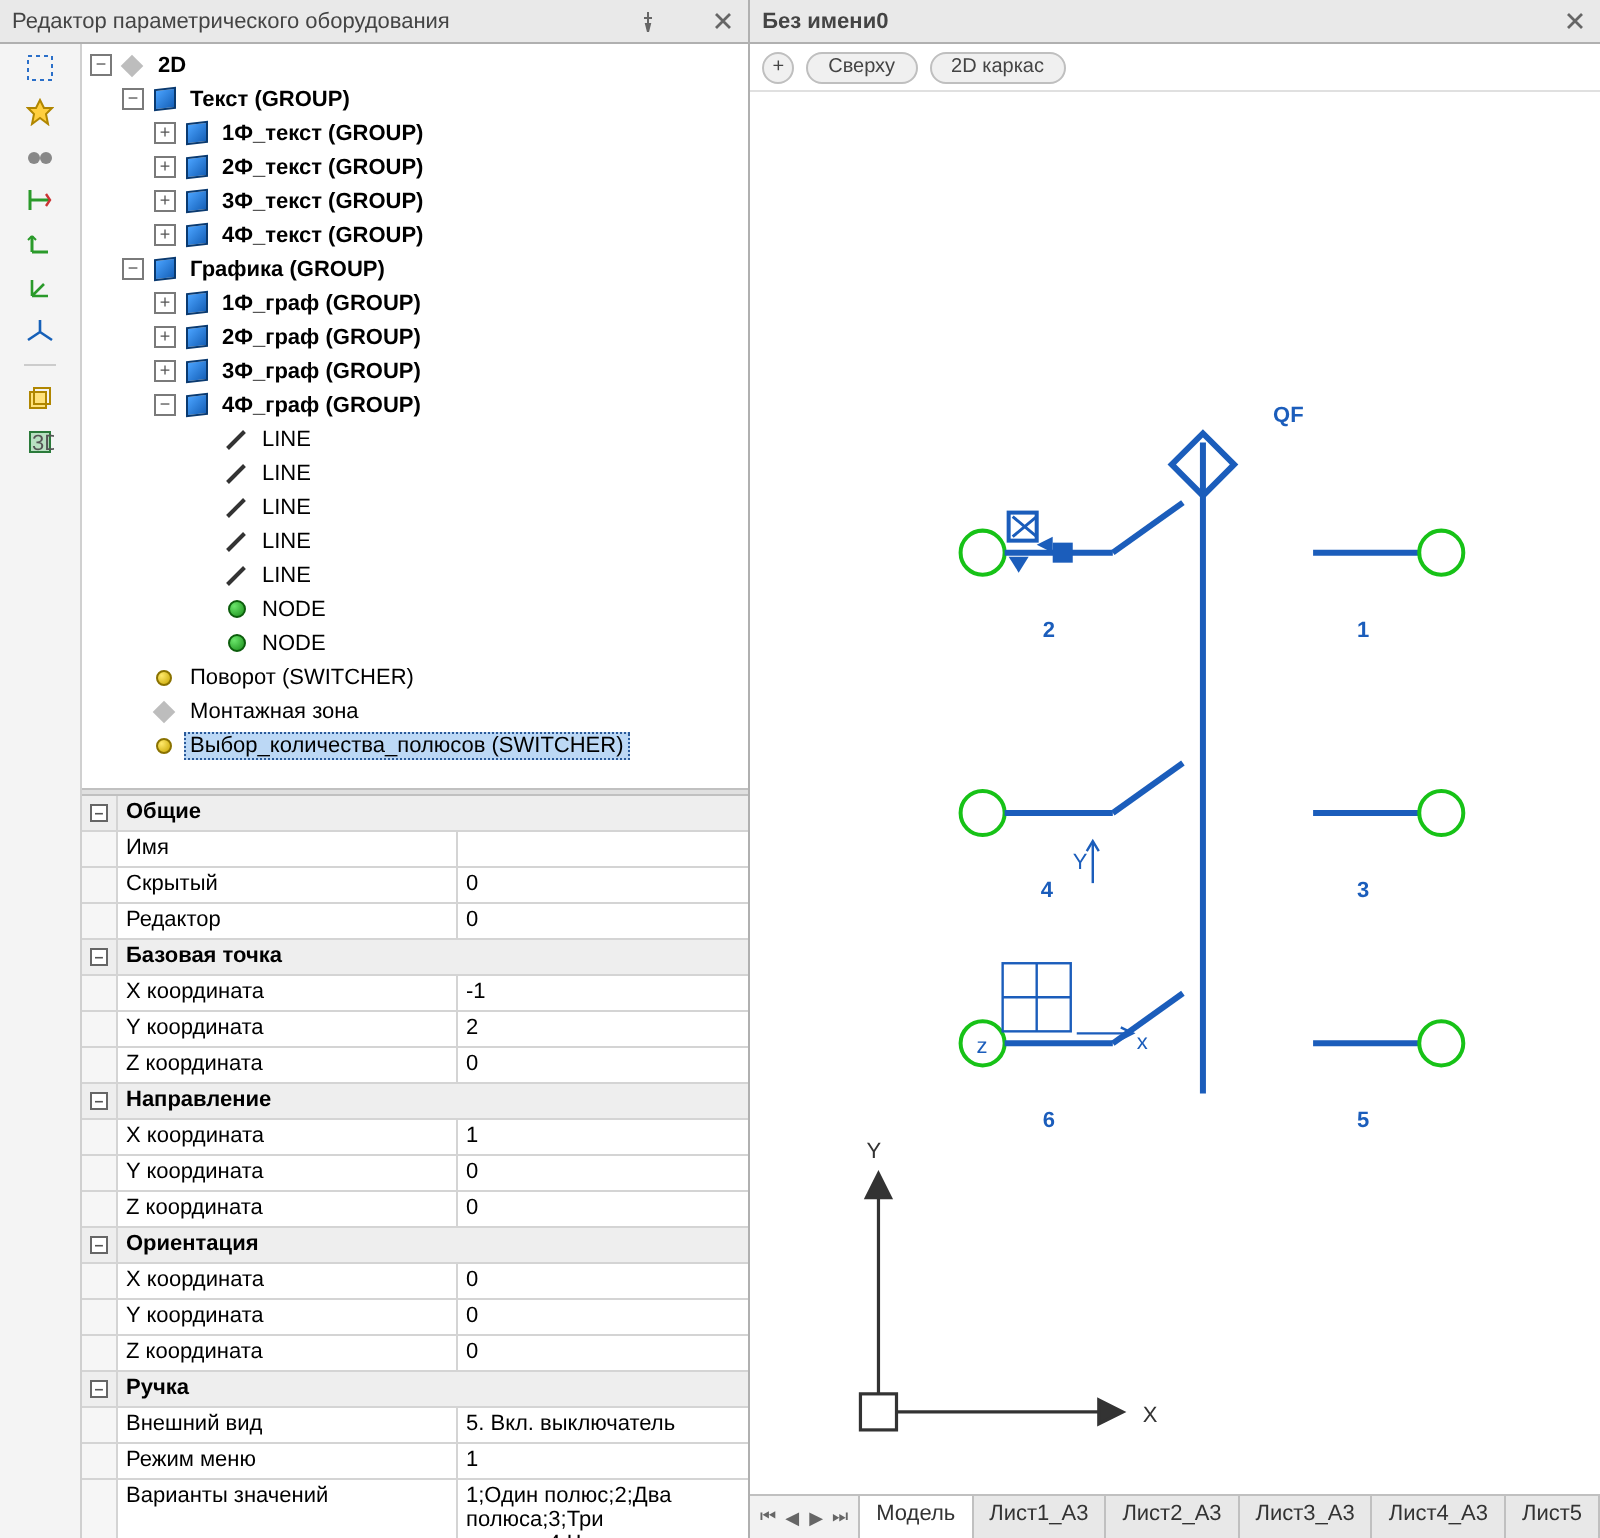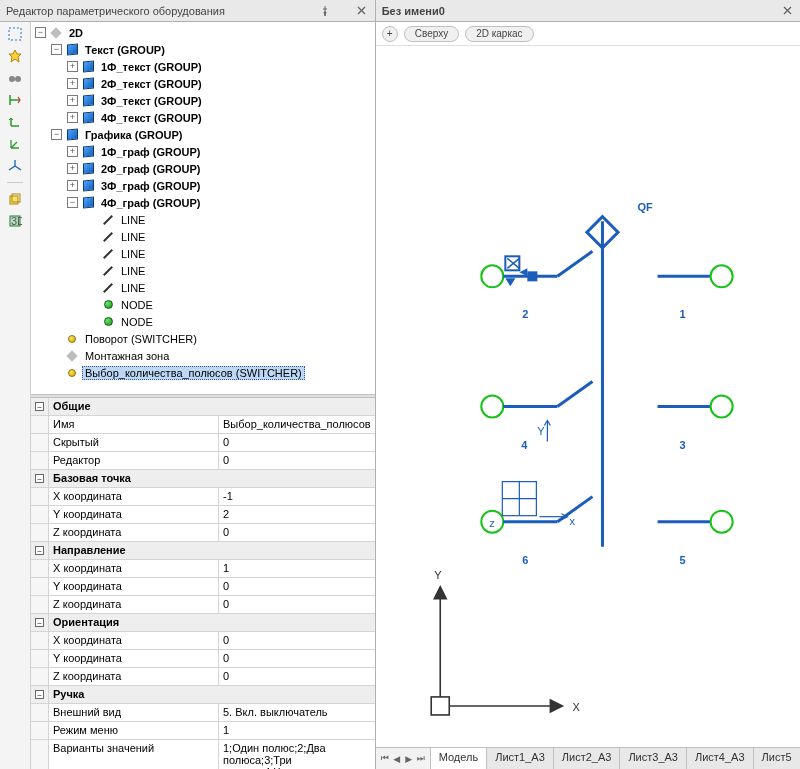--- a/index.html
+++ b/index.html
@@ -5,21 +5,21 @@
   * { box-sizing: border-box; margin: 0; padding: 0; font-family: Tahoma, Arial, sans-serif; font-size: 11px; }
   html, body { width: 800px; height: 769px; overflow: hidden; background: #fff; }
   .root { display: flex; width: 800px; height: 769px; }
 
   
   .left-panel { width: 438px; height: 769px; display: flex; flex-direction: column; border-right: 1px solid #b0b0b0; }
   .left-header { height: 22px; background: #e9e9e9; border-bottom: 1px solid #b0b0b0; display: flex; align-items: center; padding: 0 6px; gap: 19px; }
   .left-header-title { flex: 1; color: #444; }
   .hdr-btn { width: 14px; height: 14px; display: inline-flex; align-items: center; justify-content: center; color: #666; margin-left: 4px; cursor: pointer; }
   .left-body { flex: 1; display: flex; overflow: hidden; }
-  .left-toolbar { width: 31px; background: #f4f4f4; border-right: 1px solid #d0d0d0; display: flex; flex-direction: column; align-items: center; padding-top: 4px; gap: 6px; }
+  .left-toolbar { width: 41px; background: #f4f4f4; border-right: 1px solid #d0d0d0; display: flex; flex-direction: column; align-items: center; padding-top: 4px; gap: 6px; }
   .tb-ico { width: 16px; height: 16px; display: flex; align-items: center; justify-content: center; }
   .left-content { flex: 1; display: flex; flex-direction: column; overflow: hidden; }
   .tree { flex: 0 0 auto; height: 372px; overflow: auto; padding: 2px 0 6px 0; }
   .tree-row { display: flex; align-items: center; height: 17px; white-space: nowrap; }
   .tw { display: inline-block; width: 11px; height: 11px; border: 1px solid #7a7a7a; color: #555; font-size: 9px; line-height: 9px; text-align: center; margin-right: 3px; background: #fff; cursor: pointer; }
   .dots { display: inline-block; width: 11px; height: 11px; margin-right: 3px; }
   .ico { width: 14px; height: 14px; display: inline-flex; align-items: center; justify-content: center; margin-right: 3px; }
   .cube { width: 11px; height: 11px; background: linear-gradient(135deg,#4aa3ff,#1560b8); transform: skewY(-6deg); border: 1px solid #0a3a70; }
   .yellow-dot { width: 8px; height: 8px; border-radius: 50%; background: radial-gradient(circle at 30% 30%, #ffe96b, #c7a500); border: 1px solid #8a7200; }
   .green-node { width: 9px; height: 9px; border-radius: 50%; background: radial-gradient(circle at 30% 30%, #6be66b, #1a8e1a); border: 1px solid #0c5d0c; }
@@ -293,21 +293,20 @@
         <div class="prop-grid">
           <div class="prop-row section">
               <span class="prop-gutter">
                 <span class="sq">–</span>
               </span>
               <span class="prop-name">Общие</span>
             </div>
           <div class="prop-row">
               <span class="prop-gutter"></span>
               <span class="prop-name">Имя</span>
-              <span class="prop-val">Выбор_количества_полюсов</span>
             </div>
           <div class="prop-row">
               <span class="prop-gutter"></span>
               <span class="prop-name">Скрытый</span>
               <span class="prop-val">0</span>
             </div>
           <div class="prop-row">
               <span class="prop-gutter"></span>
               <span class="prop-name">Редактор</span>
               <span class="prop-val">0</span>

